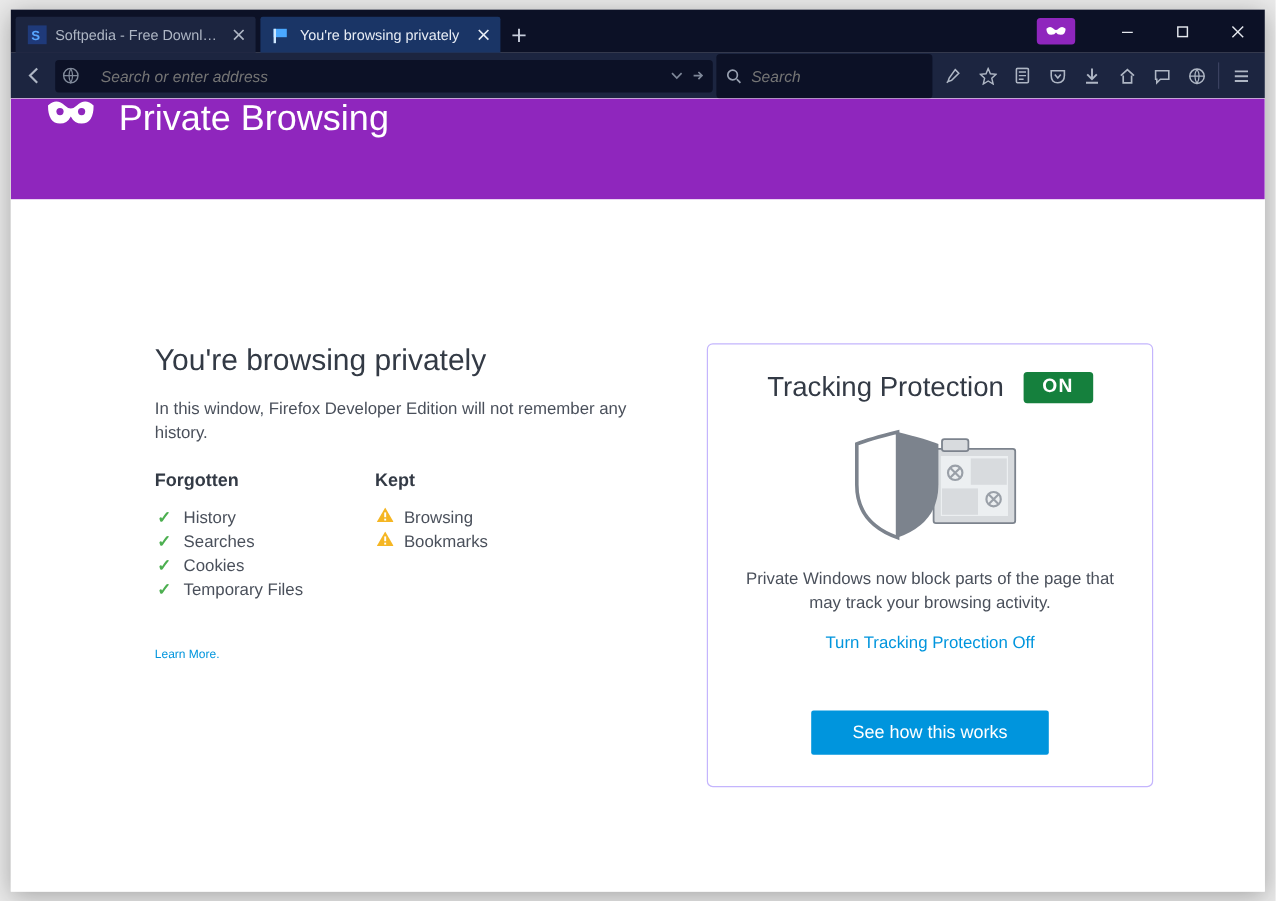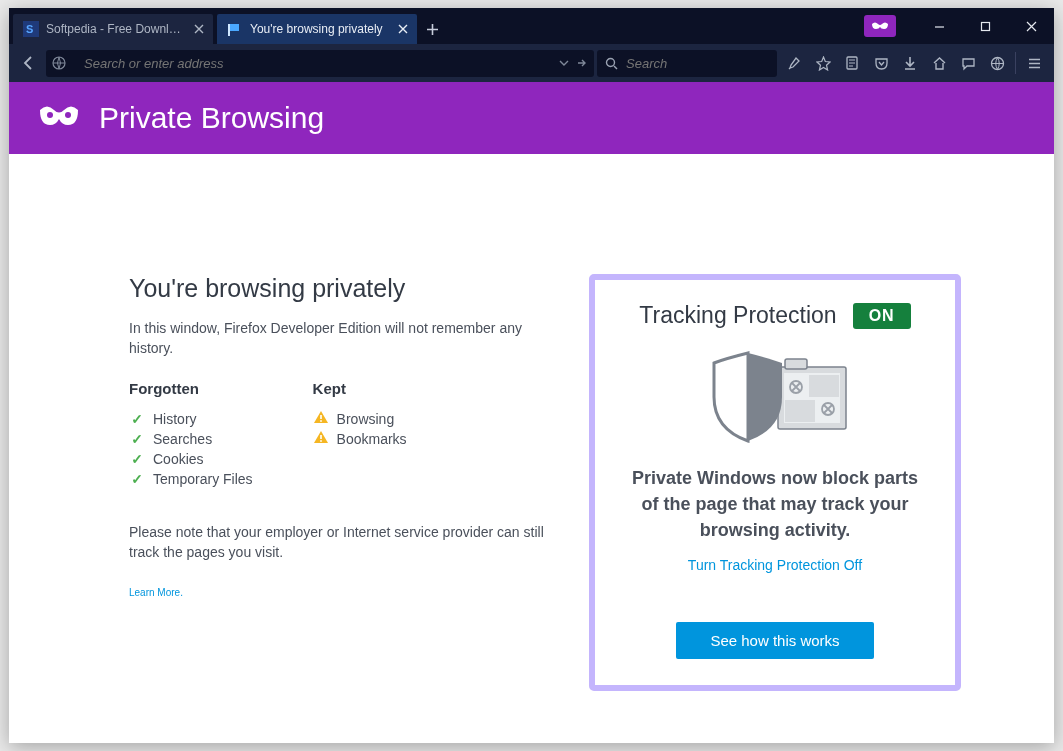--- a/index.html
+++ b/index.html
@@ -74,34 +74,34 @@
   flex: 1; height: 27px; background: #0c1126; border-radius: 3px;
   display:flex; align-items:center; padding: 0 6px; gap: 18px;
 }
 .urlbox .globe { color:#7f8899; display:flex; }
 .urlbox input {
   flex:1; background:transparent; border:none; outline:none;
   color:#c7cddb; font-size: 13px; font-style: italic;
 }
 .urlbox .boxright { display:flex; align-items:center; gap:3px; color:#7f8899; }
 .searchbox {
-  width: 180px; height: 27px; background: #0c1126; border-radius: 3px;
+  width: 180px; height: 37px; background: #0c1126; border-radius: 3px;
   display:flex; align-items:center; padding: 0 8px; gap:8px;
 }
 .searchbox .sicn { color:#7f8899; display:flex; }
 .searchbox input {
   flex:1; background:transparent; border:none; outline:none;
   color:#c7cddb; font-size: 13px; font-style: italic;
 }
 .toolbar-right { display:flex; align-items:center; gap: 1px; }
 .sep { width:1px; height:22px; background:#3a4160; margin: 0 3px;}
 
 .content { flex:1; background:#fff; overflow:auto; }
 .purple-header {
-  height: 72px; background: #8f26bd; display:flex; align-items:center;
+  height: 84px; background: #8f26bd; display:flex; 
   padding-left: 28px; gap: 18px;
 }
 .purple-header .mask { color:#fff; }
 .purple-header h1 {
   color:#fff; font-size: 30px; font-weight: 400;
 }
 .page-body {
   display:flex; padding: 120px 72px 40px 120px; gap: 40px;
   color: #3a3f48;
 }
@@ -111,28 +111,28 @@
 .columns { display:flex; gap: 60px; margin-bottom: 34px;}
 .col-head { font-size: 15px; font-weight: 600; color:#333a45; margin-bottom: 12px;}
 .list { list-style:none; }
 .list li { display:flex; align-items:center; gap:8px; font-size: 14px; color:#4a505b; padding: 2px 0;}
 .check { color:#4caf50; font-weight:bold; width:16px; text-align:center;}
 .warn { width:16px; text-align:center; }
 .note { font-size:14px; color:#4a505b; line-height:1.4; margin-bottom: 20px;}
 .learn { color:#0095dd; font-size:10px; text-decoration:none; cursor:pointer;}
 
 .right-col {
-  width: 372px; border: 6px solid #c4b5fd; border-radius: 5px;
+  width: 372px; border: 1px solid #c4b5fd; border-radius: 5px;
   padding: 22px 22px 26px 22px; text-align:center;
 }
 .tp-head { display:flex; align-items:center; justify-content:center; gap:16px; margin-bottom:18px; }
 .tp-head h3 { font-size: 23px; font-weight:400; color:#333a45;}
 .onbadge { background:#15803d; color:#fff; font-size:16px; font-weight:600; letter-spacing:1px; padding: 4px 16px; border-radius:3px; border:none;text-align:center;}
 .tp-graphic { display:flex; justify-content:center; margin-bottom: 18px; }
-.tp-desc { font-size:18px; color:#4a505b; line-height:1.45; padding: 0 6px; margin-bottom: 14px; font-weight: bold;}
+.tp-desc { font-size:14px; color:#4a505b; line-height:1.45; padding: 0 6px; margin-bottom: 14px;}
 .tp-link { color:#0095dd; font-size:14px; cursor:pointer; display:block; margin-bottom: 20px; text-decoration:none;}
 .seehow {
   background:#0095dd; color:#fff; border:none; font-size:15px;
   padding: 10px 34px; border-radius:2px; cursor:pointer;margin-top:29px;
 }
 </style>
 </head>
 <body>
 
 <div class="window">
@@ -338,21 +338,20 @@
                   <span class="warn"><svg width="14" height="13" viewBox="0 0 14 13">
                       <path d="M7 0 L14 12 H0 Z" fill="#f5b623"></path>
                       <rect x="6.2" y="4" width="1.6" height="4" fill="#fff"></rect>
                       <rect x="6.2" y="9.2" width="1.6" height="1.6" fill="#fff"></rect>
                     </svg></span>
                   <span>Bookmarks</span>
                 </li>
             </ul>
           </div>
         </div>
-        <p class="note">Please note that your employer or Internet service provider can still track the pages you visit.</p>
         <a class="learn">Learn More.</a>
       </div>
 
       <div class="right-col">
         <div class="tp-head">
           <h3>Tracking Protection</h3>
           <button class="onbadge">ON</button>
         </div>
         <div class="tp-graphic">
           <svg width="170" height="100" viewBox="0 0 170 100">

